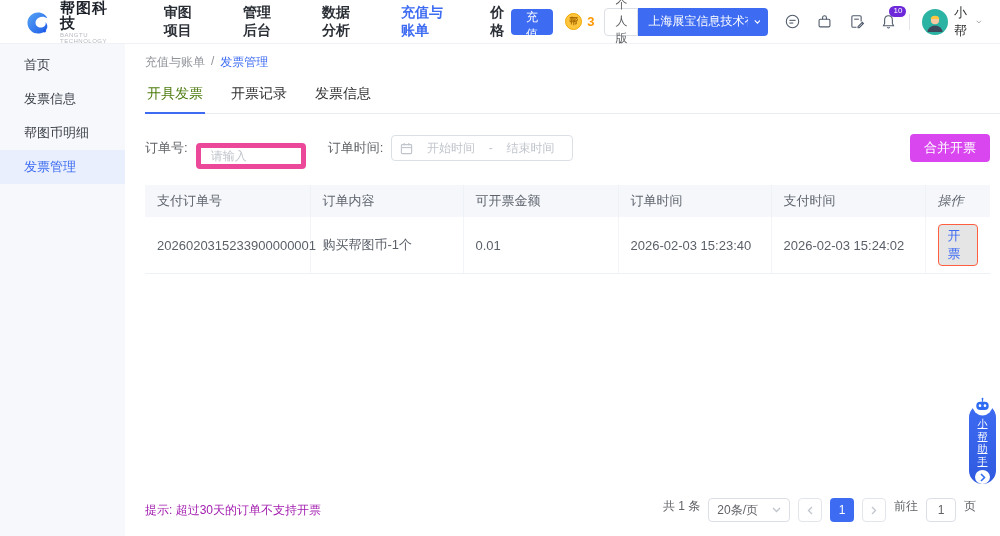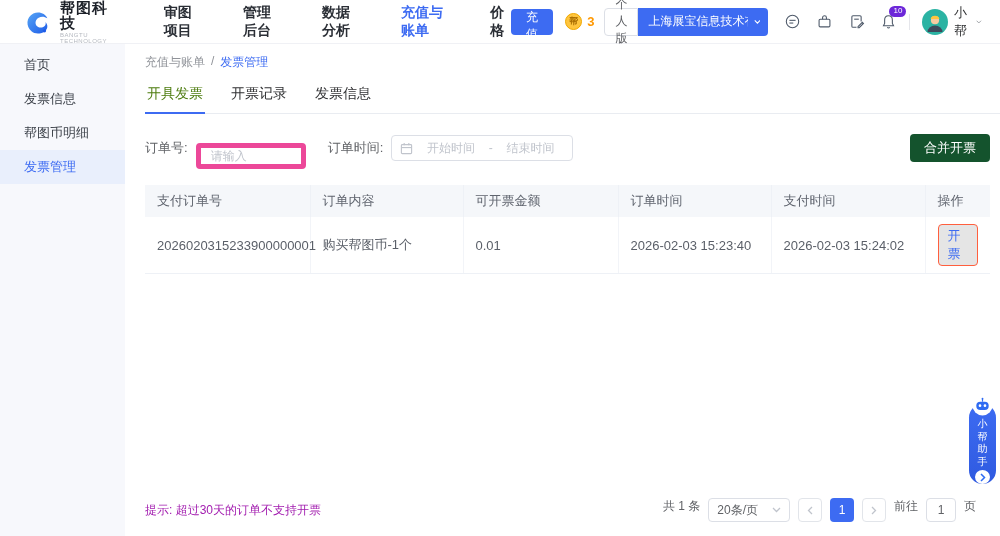--- a/index.html
+++ b/index.html
@@ -57,29 +57,29 @@
   .f-label { font-size:13px; color:#606266; margin-right:8px; }
   .inp { height:26px; border:5px solid #ec4899; border-radius:4px; font-size:12px;
     color:#303133; padding:0 10px; outline:none; width:110px;
     font-family:"Liberation Sans","DejaVu Sans",sans-serif;margin-top:16px; }
   .inp::placeholder { color:#c0c4cc; }
   .daterange { height:26px; border:1px solid #dcdfe6; border-radius:4px; display:flex;
     align-items:center; width:182px; padding:0 8px; margin-right:8px; gap:4px; cursor:text; }
   .dr-ph { font-size:12px; color:#c0c4cc; flex:1; text-align:center; }
   .dr-sep { font-size:12px; color:#c0c4cc; }
   .filters .spacer { flex:1; }
-  .btn-merge { background:#14532d; color:#fff; border:none; border-radius:4px;
+  .btn-merge { background:#d946ef; color:#fff; border:none; border-radius:4px;
     height:28px; padding:0 14px; font-size:13px; cursor:pointer; }
 
   
   .table-wrap { padding:4px 10px 0 20px; }
   table { border-collapse:collapse; width:845px; table-layout:fixed; }
   th { background:#f5f7fa; font-size:13px; color:#5f646e; font-weight:normal;
     text-align:left; padding:7px 12px; border-right:1px solid #eef1f6; }
-  th:last-child { border-right:none; }
+  th:last-child { border-right:none;font-style:italic; }
   td { font-size:13px; color:#5a5f68; padding:7px 12px; border-bottom:1px solid #eef1f6;
     border-right:1px solid #f2f4f8; background:#fff; }
   td:last-child { border-right:none; }
   .invoice-btn { display:inline-block; background:#e5e5e5; color:#3D6BF2; font-size:13px;
     border:1.5px solid #FF5F3E; border-radius:4px; padding:2px 9px; cursor:pointer; }
 
   
   .footer { margin-top:auto; display:flex; align-items:center;
     padding:10px 24px 14px 20px; }
   .hint { font-size:12px; color:#a21caf; font-weight:500; }
@@ -95,21 +95,21 @@
   .pg-input { width:30px; height:24px; border:1px solid #dcdfe6; border-radius:4px;
     text-align:center; font-size:12px; color:#606266; outline:none;
     font-family:"Liberation Sans","DejaVu Sans",sans-serif; }
 
   
   .assistant { position:absolute; right:4px; top:360px; width:27px; height:80px;
     background:linear-gradient(#3D6BF2,#2f5ae0); border-radius:14px; z-index:9;
     display:flex; flex-direction:column; align-items:center; cursor:pointer; }
   .assistant .robot { margin-top:-9px; }
   .assistant-label { color:#fff; font-size:10px; width:12px; line-height:12.5px;
-    word-break:break-all; text-align:center; margin-top:2px; }
+    word-break:break-all; text-align:center; margin-top:2px;text-decoration:underline; }
   .assistant-arrow { width:15px; height:15px; background:#fff; border-radius:50%;
     display:flex; align-items:center; justify-content:center; margin-top:2px; }
 </style>
 </head>
 <body>
 
 <div class="header">
   <div class="logo">
     <span style="display:flex;">
       <svg width="28" height="28" viewBox="0 0 30 30">

